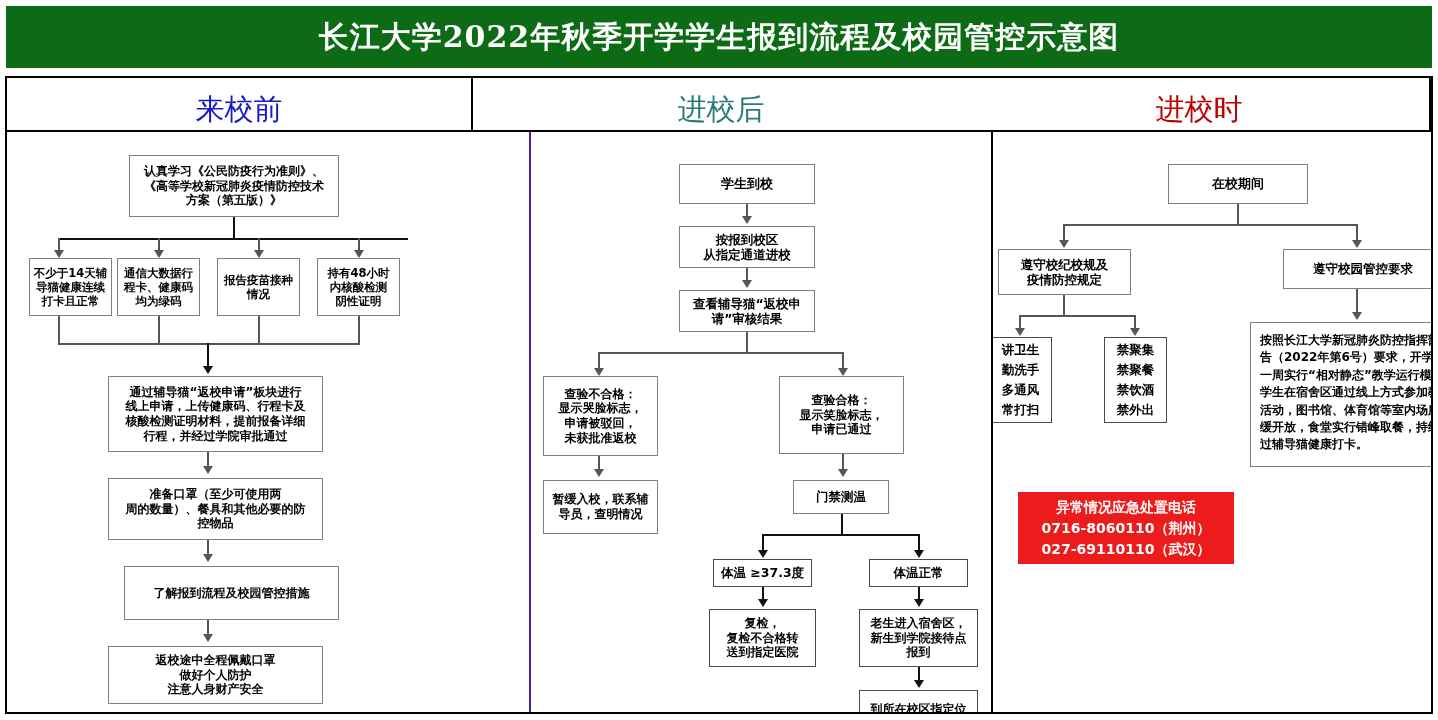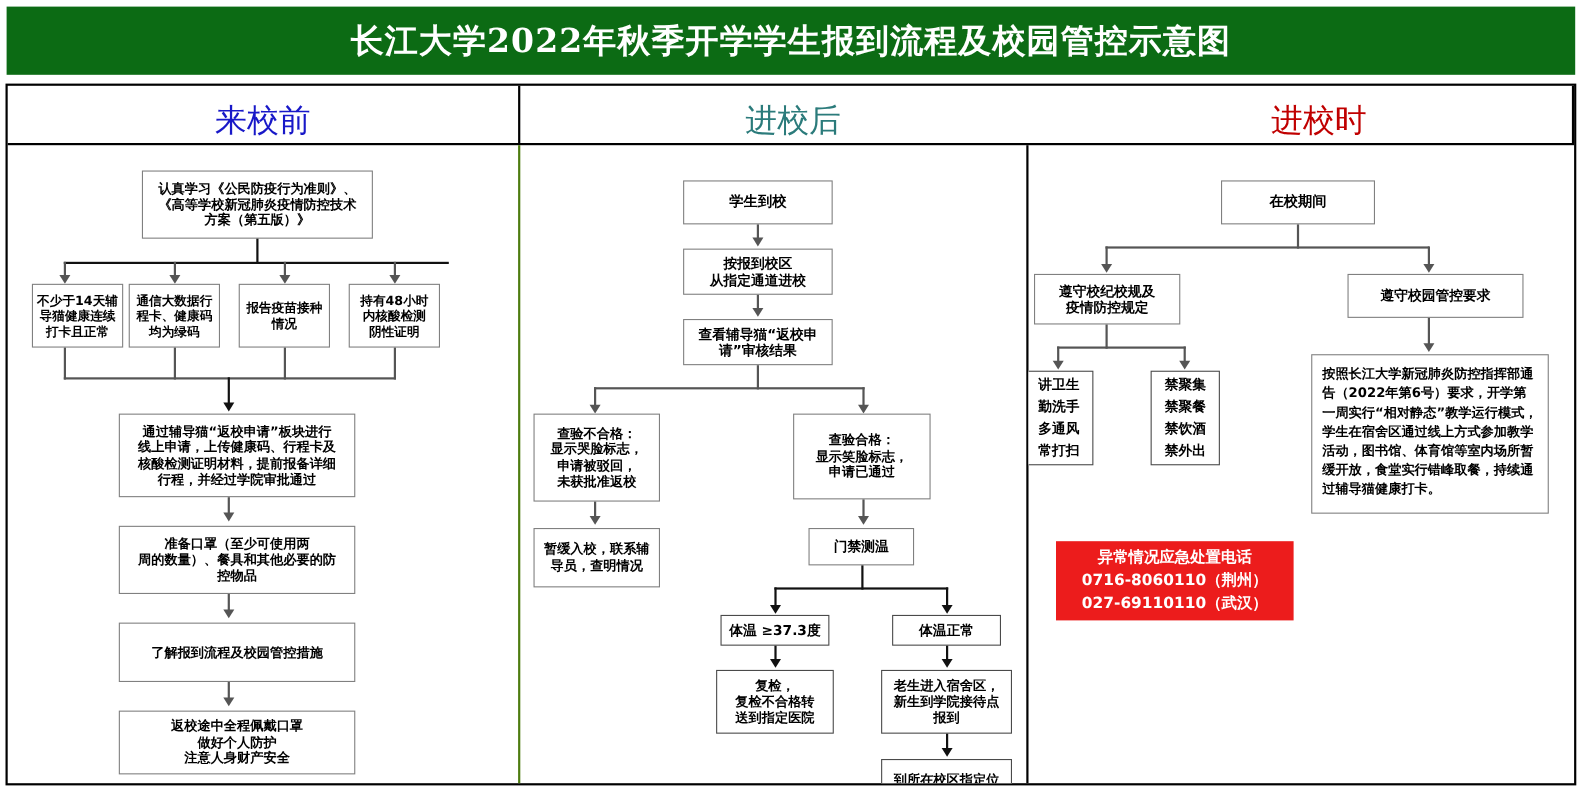--- a/index.html
+++ b/index.html
@@ -35,21 +35,21 @@
   .head-cell.c3{flex:1;}
   .head-text{
     font-family:"DejaVu Serif","Liberation Serif",serif;font-size:29px;font-weight:normal;
   }
   .h1{color:#1818c8;}
   .h2{color:#c00000;}
   .h3{color:#2b7b7b;}
 
   .body-row{position:absolute;left:0;top:54px;right:0;bottom:0;display:flex;}
   .body-cell{position:relative;box-sizing:border-box;height:100%;overflow:hidden;}
-  .body-cell.c1{width:466px;border-right:2px solid #4d7c0f;}
+  .body-cell.c1{width:524px;border-right:2px solid #4c1d95;}
   .body-cell.c2{width:462px;border-right:2px solid #000;}
   .body-cell.c3{flex:1;}
 
   
   .bx{
     position:absolute;box-sizing:border-box;
     border:1px solid #808080;background:#ffffff;
     display:flex;align-items:center;justify-content:center;text-align:center;
     font-family:"DejaVu Sans","Liberation Sans",sans-serif;
     font-weight:bold;color:#000;line-height:1.22;
@@ -150,21 +150,21 @@
         <div class="ln v" style="left:200px;top:320px;height:18px;"></div>
         <div class="arw" style="left:196px;top:334px;"></div>
 
         <div class="bx" style="left:101px;top:346px;width:215px;height:62px;font-size:12px;">准备口罩（至少可使用两
 周的数量）、餐具和其他必要的防
 控物品</div>
 
         <div class="ln v" style="left:200px;top:408px;height:18px;"></div>
         <div class="arw" style="left:196px;top:422px;"></div>
 
-        <div class="bx" style="left:101px;top:434px;width:215px;height:54px;font-size:12px;">了解报到流程及校园管控措施</div>
+        <div class="bx" style="left:117px;top:434px;width:215px;height:54px;font-size:12px;">了解报到流程及校园管控措施</div>
 
         <div class="ln v" style="left:200px;top:488px;height:18px;"></div>
         <div class="arw" style="left:196px;top:502px;"></div>
 
         <div class="bx" style="left:101px;top:514px;width:215px;height:58px;font-size:12px;">返校途中全程佩戴口罩
 做好个人防护
 注意人身财产安全</div>
       </div>
 
       <div class="body-cell c2">

